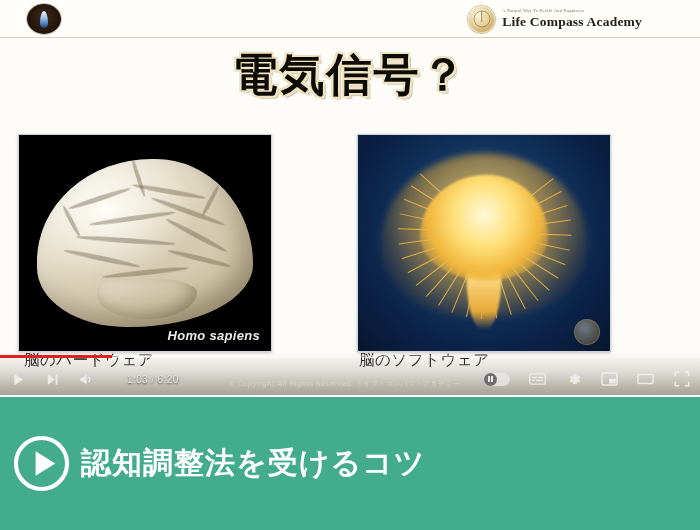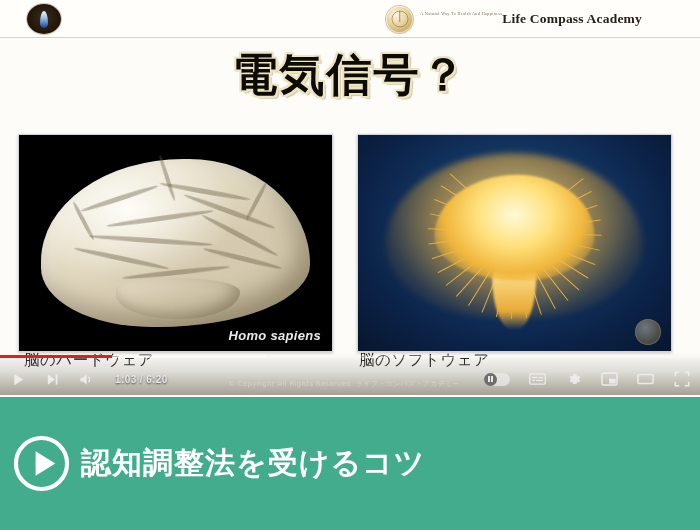--- a/index.html
+++ b/index.html
@@ -48,21 +48,21 @@
   .seal::after{
     content:""; position:absolute; left:50%; top:50%;
     width:15px; height:15px; transform:translate(-50%,-50%);
     border-radius:50%; border:1px solid rgba(130,100,50,.55);
   }
   .seal::before{
     content:""; position:absolute; left:50%; top:22%;
     width:1.5px; height:11px; transform:translateX(-50%);
     background:rgba(120,90,45,.65);
   }
-  .brand-text{ display:flex; flex-direction:row; justify-content:center; }
+  .brand-text{ display:flex; flex-direction:column; justify-content:center; }
   .brand-tagline{
     font-size:4.2px; letter-spacing:.35px; color:#7b6b55;
     white-space:nowrap; line-height:1; margin-bottom:2px;
     font-family:"Liberation Serif", serif;
     transform:scaleY(1.15); transform-origin:left center;
   }
   .brand-name{
     font-family:"Liberation Serif", serif;
     font-size:13.5px; font-weight:700; color:#262019;
     letter-spacing:.2px; line-height:1; white-space:nowrap;
@@ -79,21 +79,21 @@
     color:#0d0b06;
     letter-spacing:2px;
     text-shadow:
        2px 0 0 #efe4c2, -2px 0 0 #efe4c2, 0 2px 0 #efe4c2, 0 -2px 0 #efe4c2,
        2px 2px 0 #efe4c2, -2px 2px 0 #efe4c2, 2px -2px 0 #efe4c2, -2px -2px 0 #efe4c2,
        3px 3px 1px rgba(150,130,80,.45);
   }
 
   
   .panel{
-    position:absolute; top:134px; width:315px; height:218px;
+    position:absolute; top:134px; width:254px; height:218px;
     border:1px solid #cfd4da;
     box-shadow:0 1px 3px rgba(0,0,0,.22);
     overflow:hidden;
   }
   .panel.left{ left:18px; background:#000; }
   .panel.right{ left:357px;
     background:radial-gradient(ellipse at 50% 42%, #1d4a86 0%, #123561 42%, #0b2146 72%, #07162e 100%);
   }
 
   
@@ -203,23 +203,22 @@
   }
   .controls-right{
     position:absolute; right:10px; top:368px; height:22px;
     display:flex; align-items:center; gap:19px;
   }
   .ctrl{ width:17px; height:17px; display:flex; align-items:center; justify-content:center;
          opacity:.92; }
   .ctrl svg{ display:block; }
   .time-display{
     font-size:10px; color:#e8e8e8; letter-spacing:.4px;
-    text-shadow:0 1px 2px rgba(0,0,0,.6); margin-left:3px;
+    text-shadow:0 1px 2px rgba(0,0,0,.6); margin-left:15px;
     white-space:nowrap;
-    font-weight:bold;
   }
   .copyright-text{
     position:absolute; left:16px; top:379px; width:656px; text-align:center;
     font-size:7px; color:rgba(232,226,205,.55); letter-spacing:.3px;
     font-family:"DejaVu Sans", sans-serif; white-space:nowrap;
   }
   .autoplay-toggle{
     width:26px; height:13px; border-radius:7px;
     background:rgba(235,235,235,.72);
     position:relative; display:flex; align-items:center;

